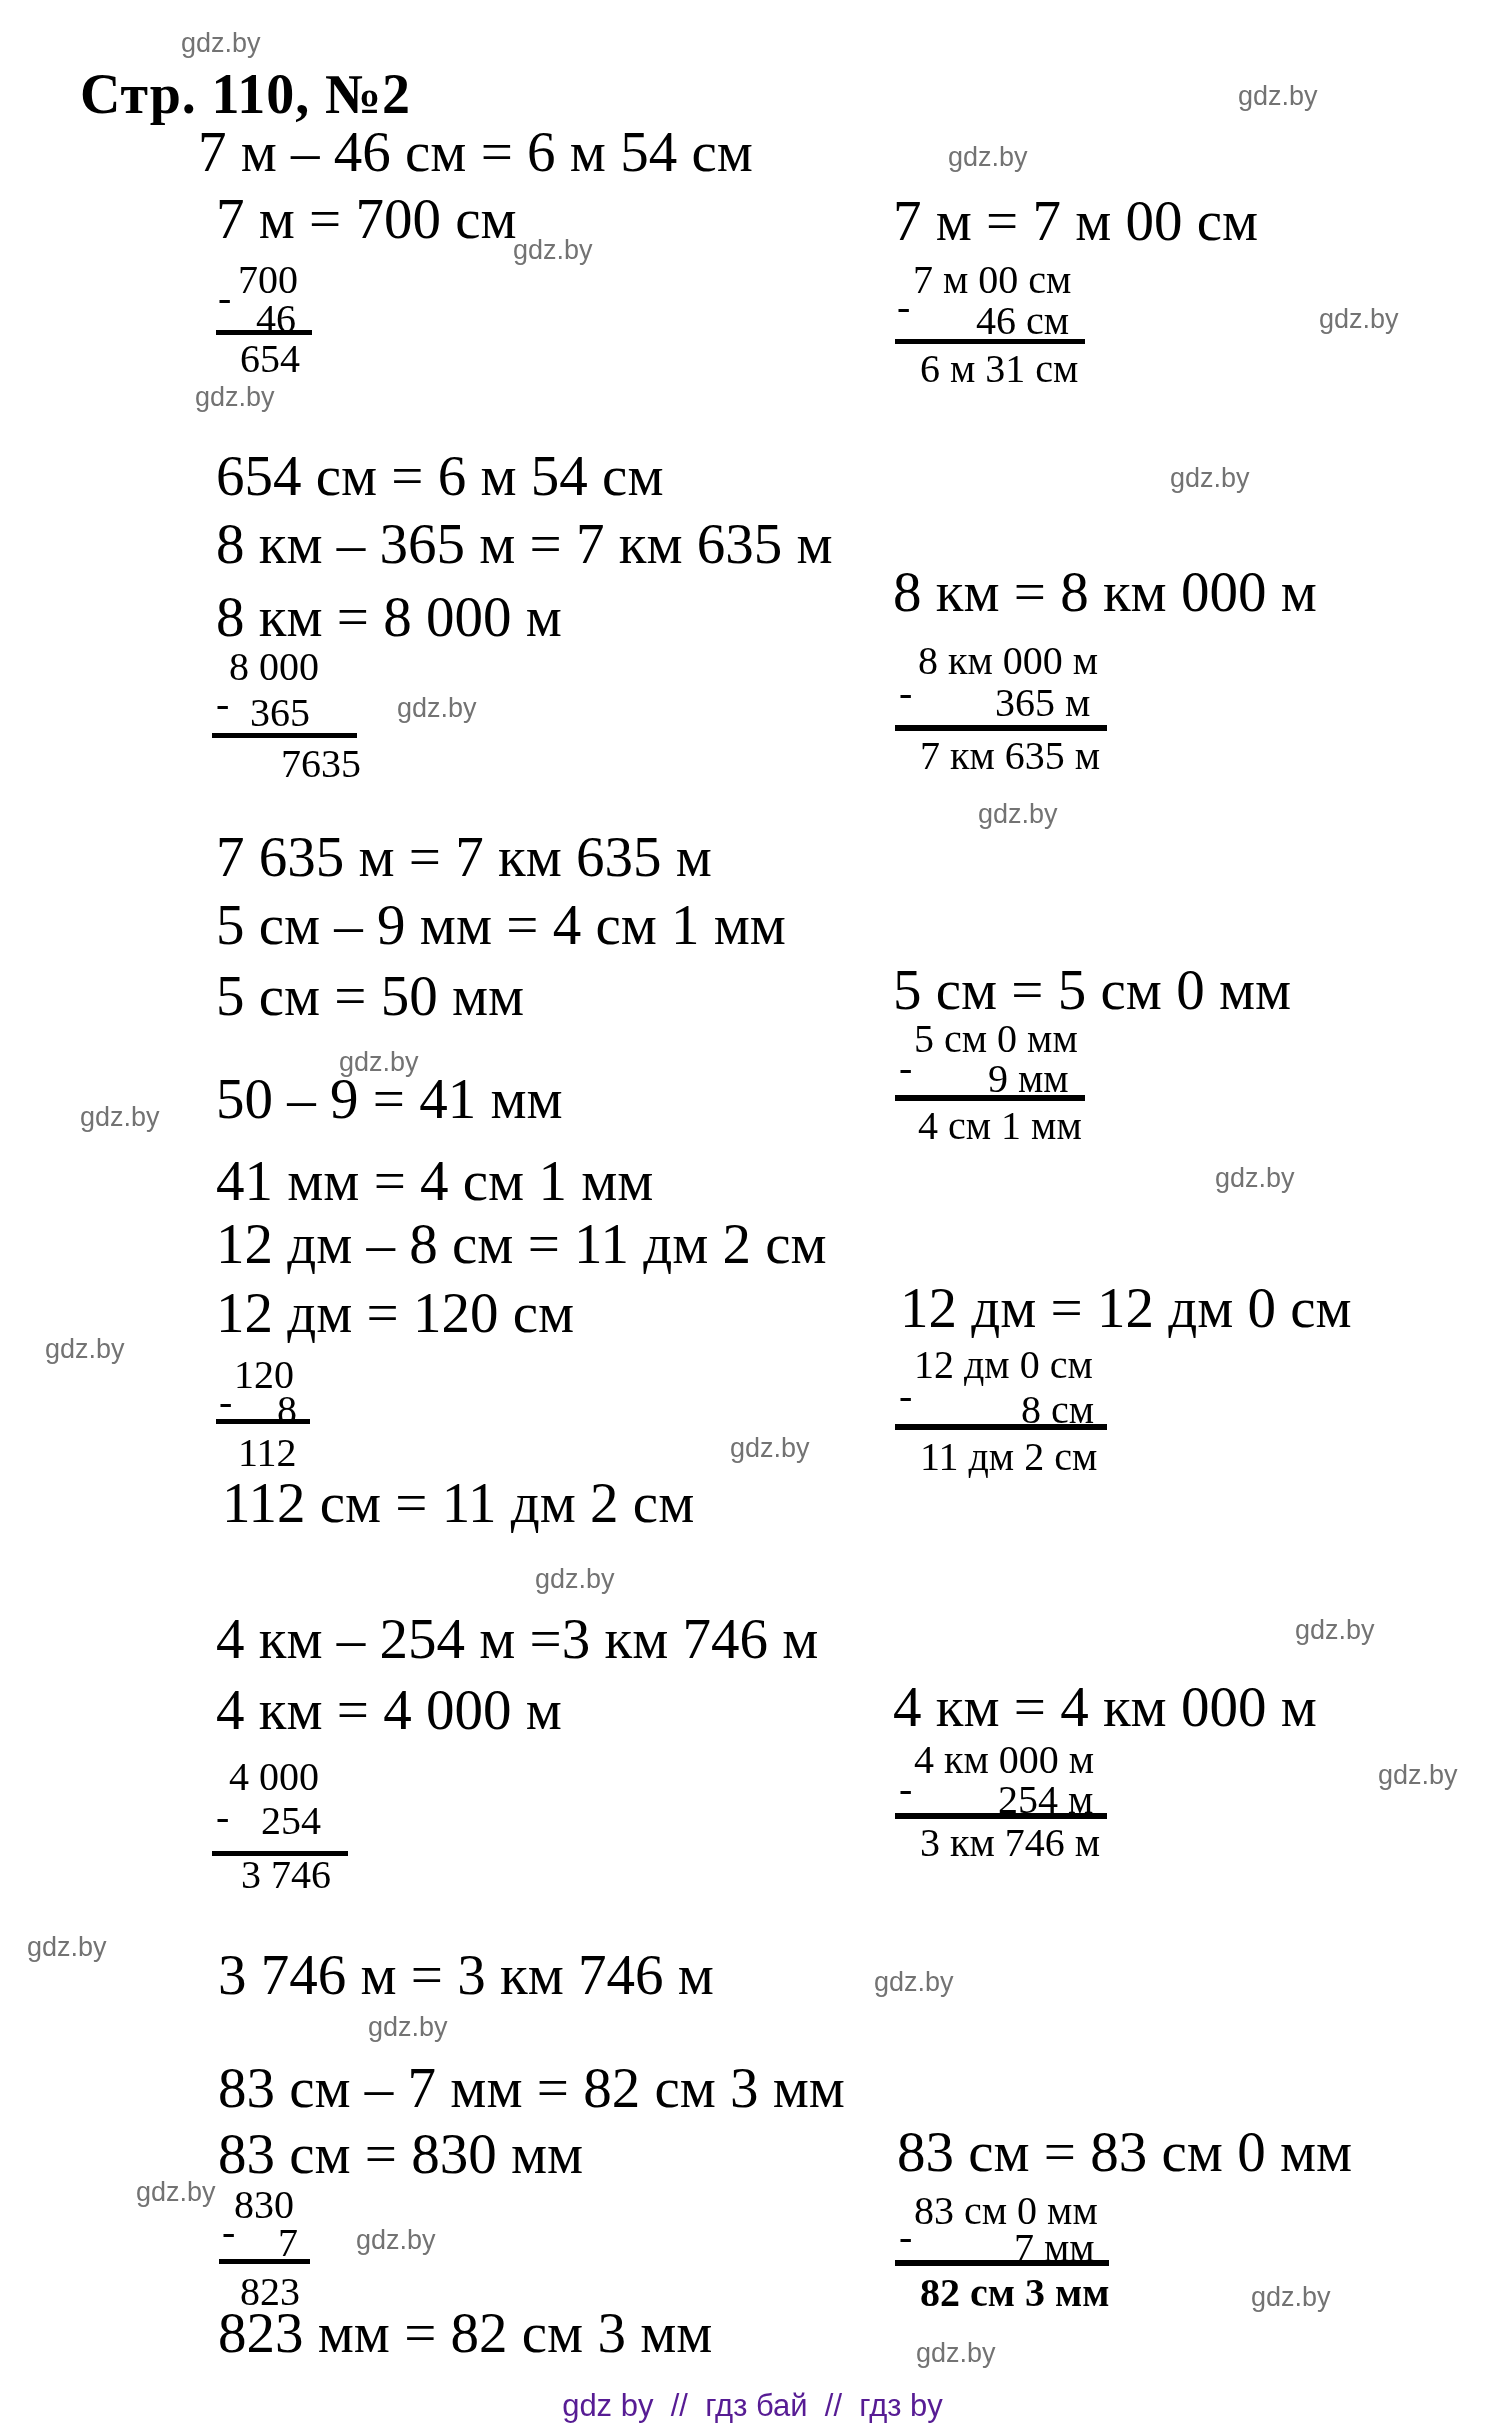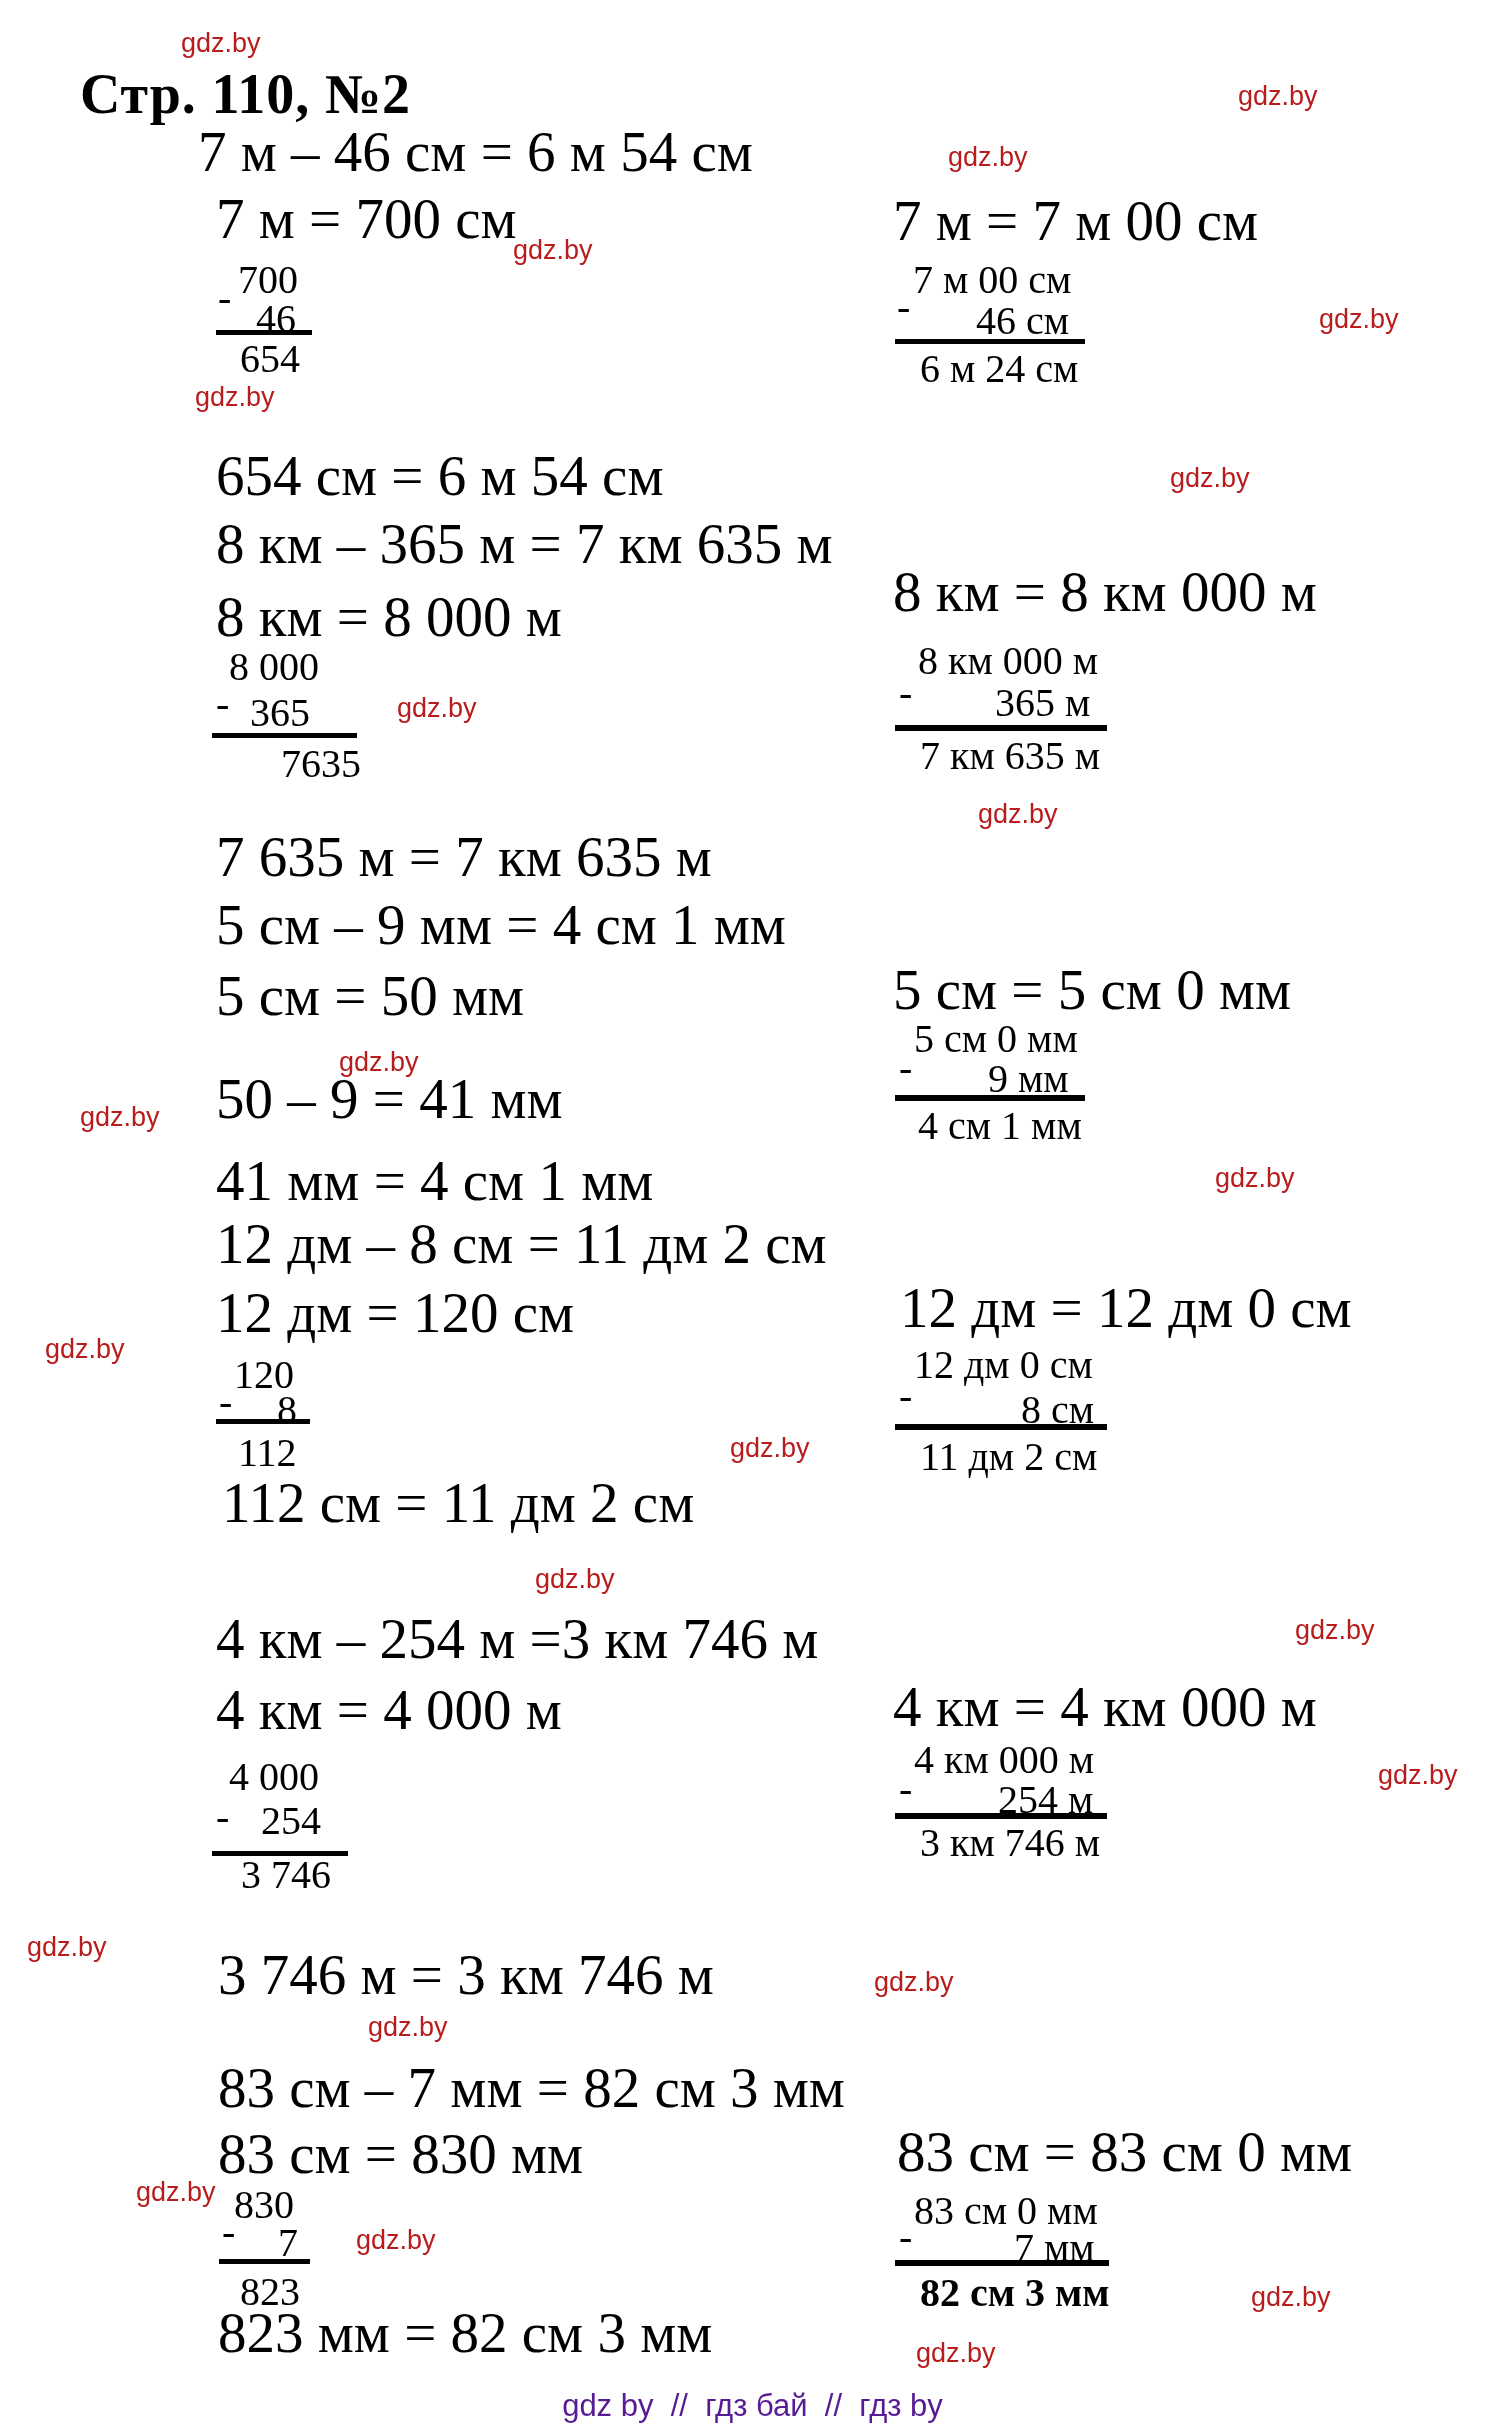--- a/index.html
+++ b/index.html
@@ -20,21 +20,21 @@
   .eq{
     position:absolute;font-size:57px;line-height:1;white-space:pre;color:#000;
   }
   .col-row,.col-minus{
     position:absolute;font-size:40px;line-height:1;white-space:pre;color:#000;
   }
   .rule{position:absolute;background:#000;}
   .wm{
     position:absolute;
     font-family:"Liberation Sans","DejaVu Sans",sans-serif;
-    font-size:27px;line-height:1;color:#b91c1c;white-space:pre;
+    font-size:27px;line-height:1;color:#737373;white-space:pre;
   }
   .footer{
     position:absolute;top:2388px;left:0;width:1505px;text-align:center;
     font-family:"Liberation Sans","DejaVu Sans",sans-serif;
     font-size:31px;white-space:pre;
   }
 </style>
 </head>
 <body>
 
@@ -88,21 +88,21 @@
       <div class="col-row" style="left: 241px; top: 1855px;">3 746</div>
       <div class="col-minus" style="left: 222px; top: 2212px;">-</div>
       <div class="col-row" style="left: 234px; top: 2185px;">830</div>
       <div class="col-row" style="left: 278px; top: 2223px;">7</div>
       <div class="rule" style="left: 219px; top: 2259px; width: 91px; height: 5.4px;"></div>
       <div class="col-row" style="left: 240px; top: 2272px;">823</div>
       <div class="col-minus" style="left: 897px; top: 287px;">-</div>
       <div class="col-row" style="left: 913px; top: 260px;">7 м 00 см</div>
       <div class="col-row" style="left: 976px; top: 301px;">46 см</div>
       <div class="rule" style="left: 895px; top: 339px; width: 190px; height: 5.4px;"></div>
-      <div class="col-row" style="left: 920px; top: 349px;">6 м 24 см</div>
+      <div class="col-row" style="left: 920px; top: 349px;">6 м 31 см</div>
       <div class="col-minus" style="left: 899px; top: 673px;">-</div>
       <div class="col-row" style="left: 918px; top: 641px;">8 км 000 м</div>
       <div class="col-row" style="left: 995px; top: 683px;">365 м</div>
       <div class="rule" style="left: 895px; top: 725px; width: 212px; height: 6.3px;"></div>
       <div class="col-row" style="left: 920px; top: 736px;">7 км 635 м</div>
       <div class="col-minus" style="left: 899px; top: 1048px;">-</div>
       <div class="col-row" style="left: 914px; top: 1019px;">5 см 0 мм</div>
       <div class="col-row" style="left: 988px; top: 1059px;">9 мм</div>
       <div class="rule" style="left: 895px; top: 1095px; width: 190px; height: 6.3px;"></div>
       <div class="col-row" style="left: 918px; top: 1106px;">4 см 1 мм</div>

